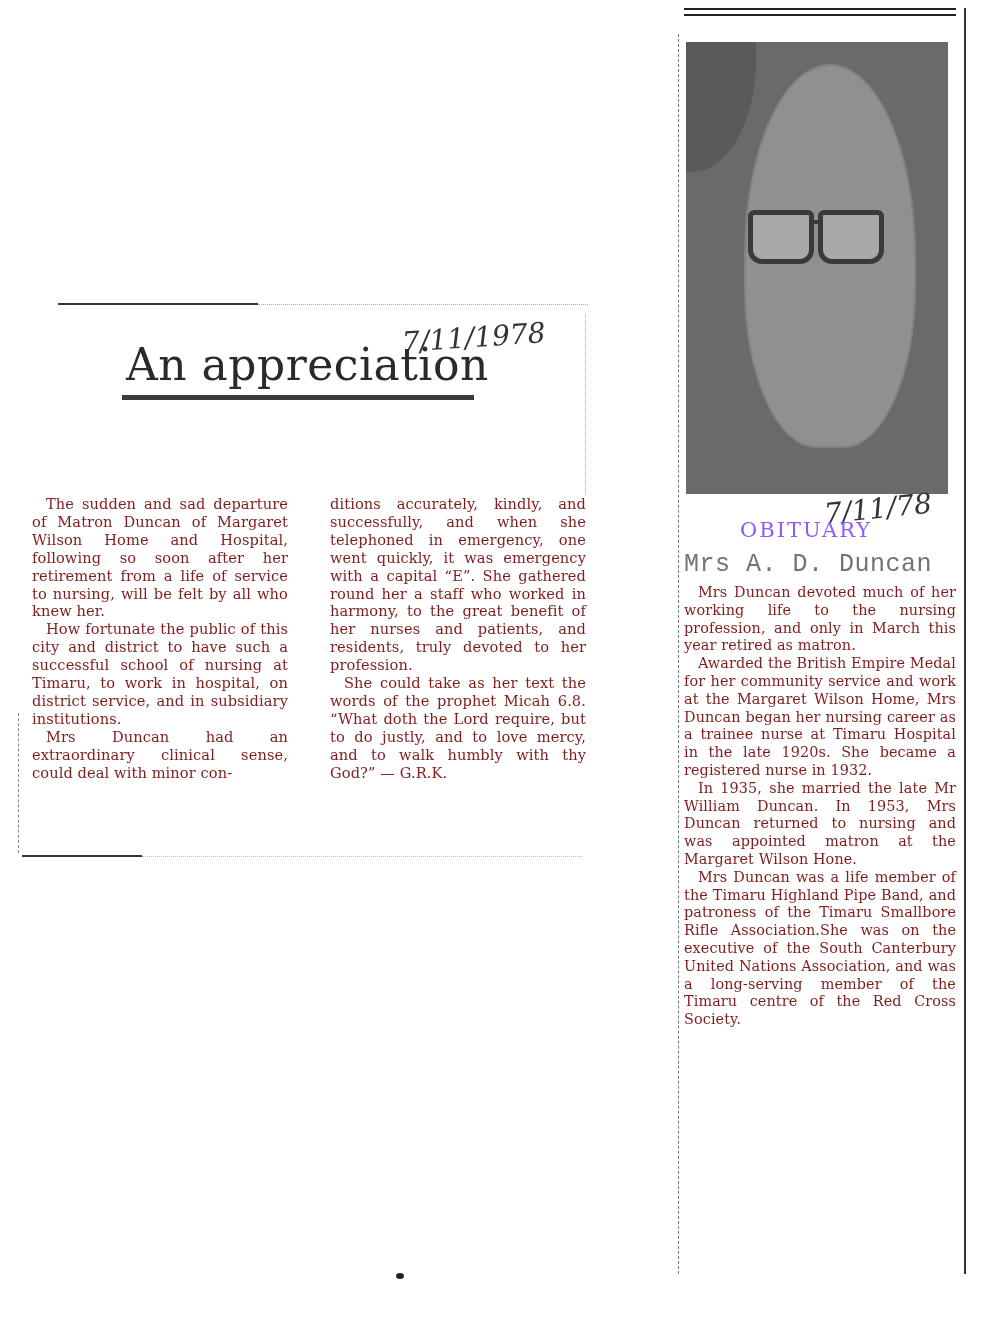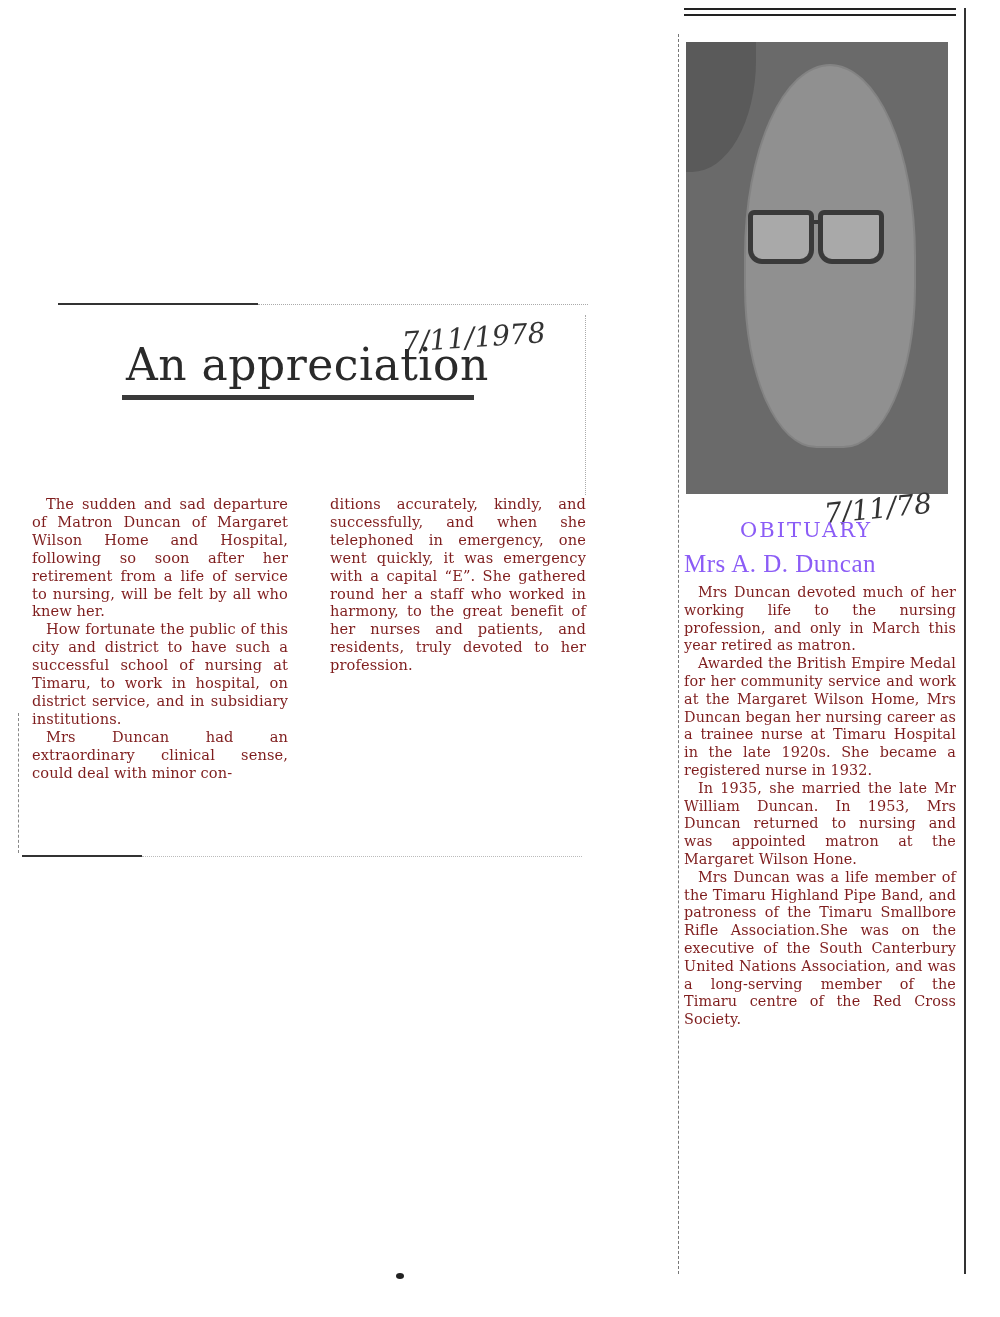--- a/index.html
+++ b/index.html
@@ -84,21 +84,21 @@
       position: absolute; left: 148px; top: 488px;
       font-family: "DejaVu Serif", serif; font-style: italic;
       font-size: 28px; color: #333; transform: rotate(-6deg);
     }
     #obituary-kicker {
       position: absolute; left: 64px; top: 514px;
       font-family: "DejaVu Serif", serif; font-size: 21px; letter-spacing: 2px; color: #8b5cf6;
     }
     #obituary-headline {
       position: absolute; left: 8px; top: 546px;
-      font-family: Liberation Serif, serif; font-size: 25px; color: #8b5cf6; letter-spacing: 0.5px;
+      font-family: Liberation Mono, monospace; font-size: 25px; color: #737373; letter-spacing: 0.5px;
     }
     #obituary-body { position: absolute; left: 8px; top: 580px; width: 272px; }
     #obituary-body.body-text { font-size: 14.4px; line-height: 17.8px; }
 
     .bottom-dot { position: absolute; left: 396px; top: 1273px; width: 8px; height: 6px; border-radius: 50%; background: #222; }
   </style>
 </head>
 <body>
 
 <div class="clip" id="appreciation-clip">
@@ -111,20 +111,21 @@
   <div id="appreciation-kicker">An appreciation</div>
   <div class="kicker-rule"></div>
 
   <div id="appreciation-col1" class="body-text">
     <p>The sudden and sad departure of Matron Duncan of Margaret Wilson Home and Hospital, following so soon after her retirement from a life of service to nursing, will be felt by all who knew her.</p>
     <p>How fortunate the public of this city and district to have such a successful school of nursing at Timaru, to work in hospital, on district service, and in subsidiary institutions.</p>
     <p>Mrs Duncan had an extraordinary clinical sense, could deal with minor con-</p>
   </div>
   <div id="appreciation-col2" class="body-text">
     <p class="noindent">ditions accurately, kindly, and successfully, and when she telephoned in emergency, one went quickly, it was emergency with a capital “E”. She gathered round her a staff who worked in harmony, to the great benefit of her nurses and patients, and residents, truly devoted to her profession.</p>
+    <p>She could take as her text the words of the prophet Micah 6.8. “What doth the Lord require, but to do justly, and to love mercy, and to walk humbly with thy God?” — G.R.K.</p>
   </div>
 
   <div class="bottom-rule"></div>
   <div class="bottom-dot-rule"></div>
 </div>
 
 <div class="clip" id="obituary-clip">
   <div class="obit-top-rule1"></div>
   <div class="obit-top-rule2"></div>
   <div class="obit-left-rule"></div>

